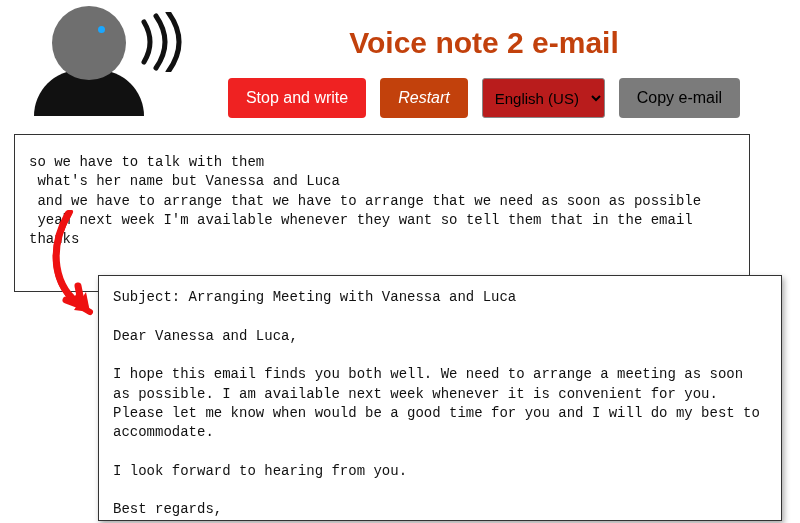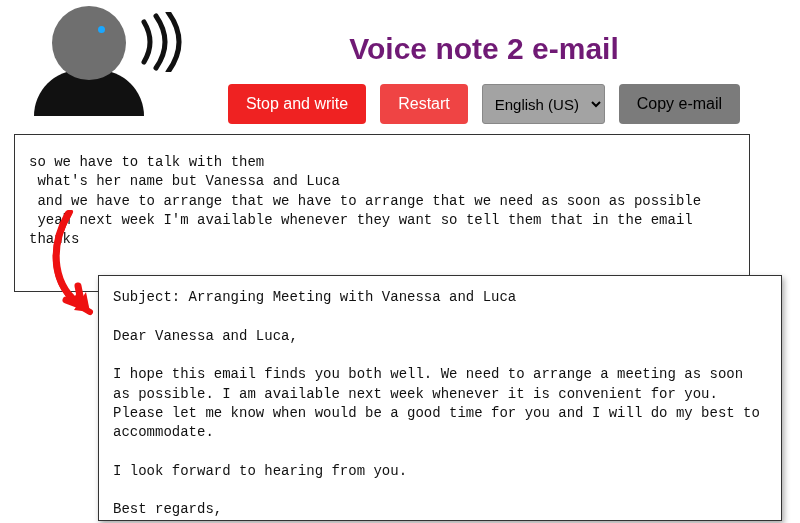--- a/index.html
+++ b/index.html
@@ -56,22 +56,22 @@
     left: 104px;
   }
   .title-col {
     flex: 1;
     text-align: center;
     padding-top: 6px;
   }
   .title {
     font-size: 30px;
     font-weight: 700;
-    color: #701a75;
-    margin: 20px 0 18px 0;
+    color: #c2410c;
+    margin: 14px 0 18px 0;
   }
   .controls {
     display: flex;
     justify-content: center;
     gap: 14px;
     align-items: center;
   }
   .btn {
     display: inline-flex;
     align-items: center;
@@ -83,31 +83,32 @@
     border: none;
     cursor: pointer;
     white-space: nowrap;
   }
   .btn-stop {
     background: #ef2222;
     color: #fff;
     font-weight: 500;
   }
   .btn-restart {
-    background: #ef4444;
+    background: #c2410c;
     color: #fff;
     font-weight: 500;
+    font-style: italic;
   }
   .lang-select {
     height: 40px;
     padding: 0 8px;
     font-size: 15px;
     border: 1px solid #888;
     border-radius: 3px;
-    background: #a3a3a3;
+    background: #b91c1c;
     cursor: pointer;
   }
   .btn-copy {
     background: #7b7b7b;
     color: #000000;
     font-weight: 500;
   }
   .panel {
     position: absolute;
     border: 1px solid #333;

